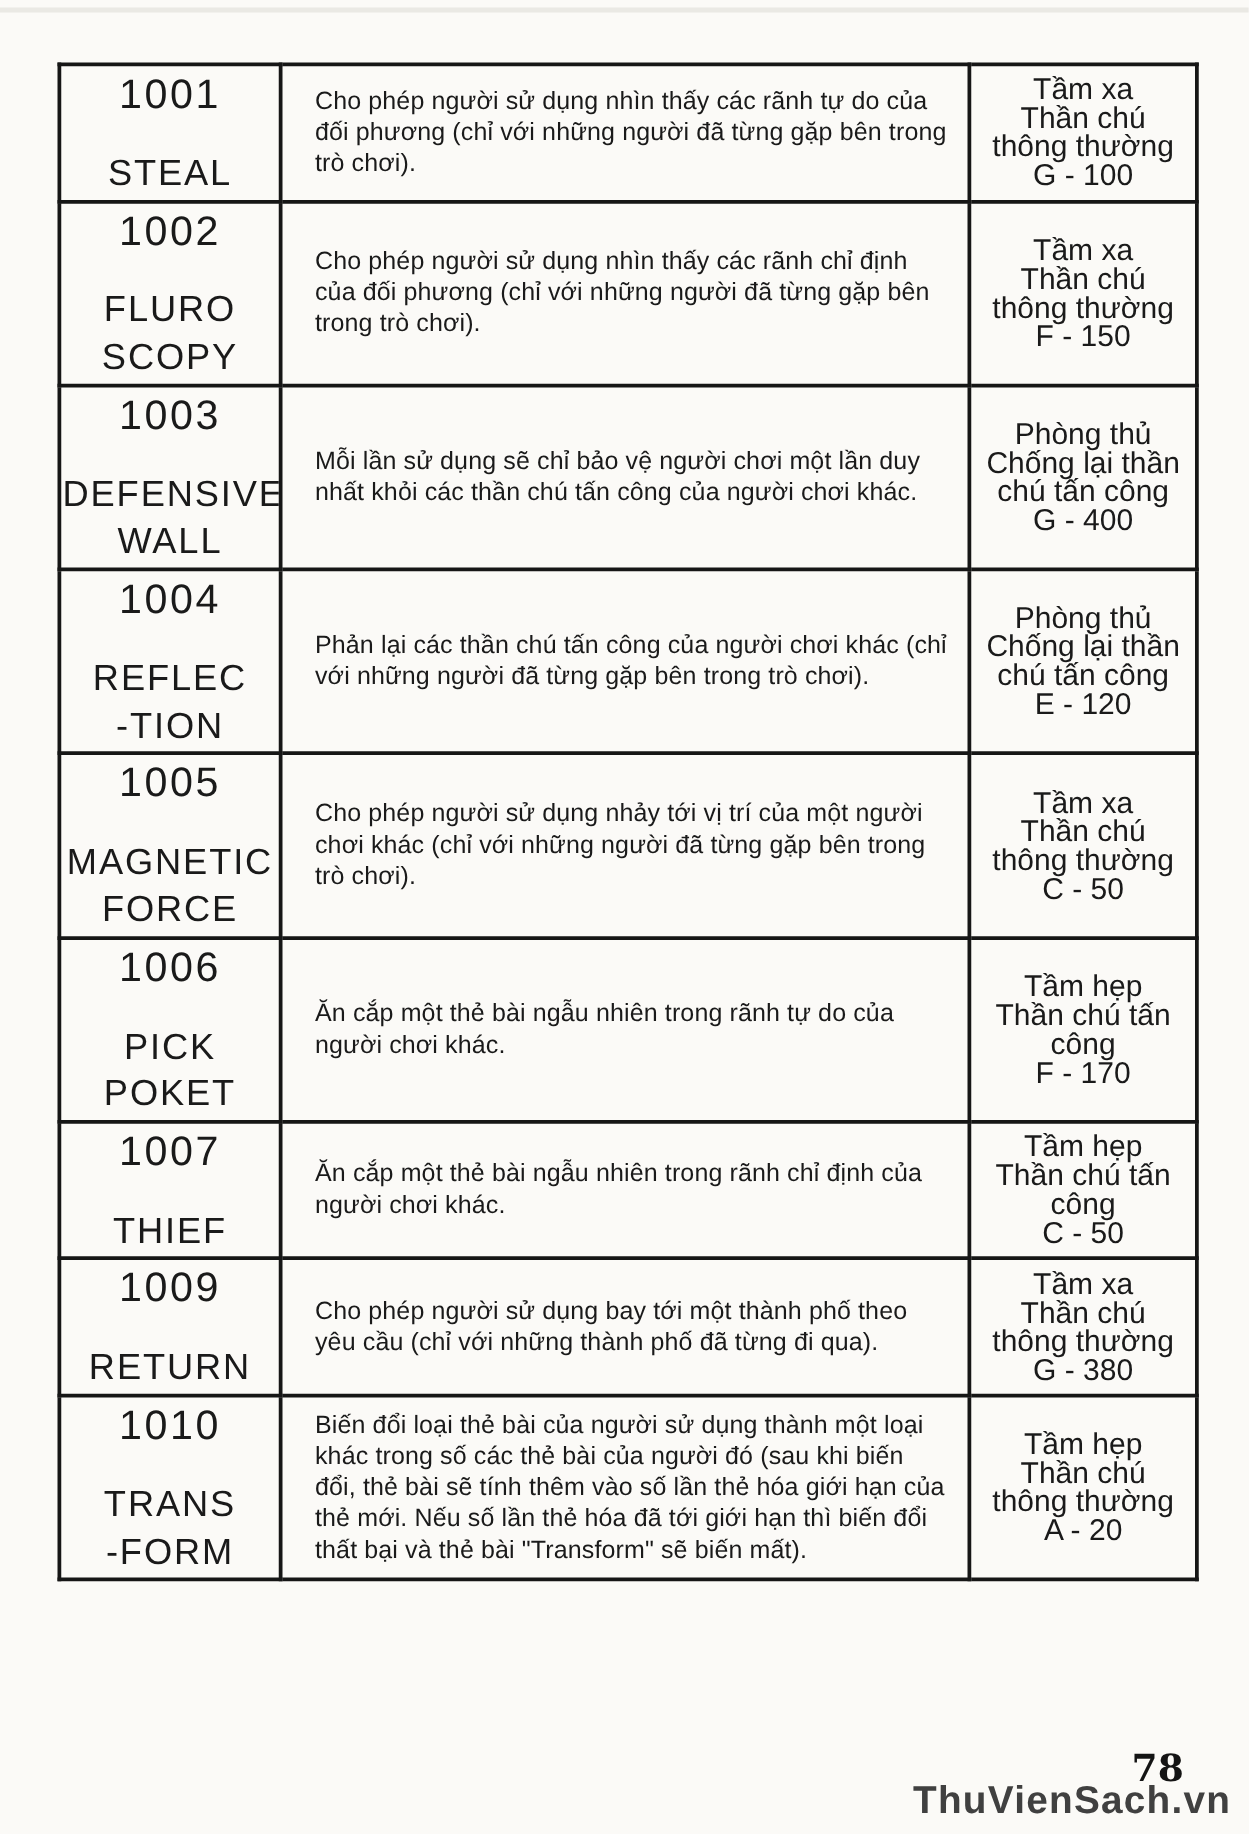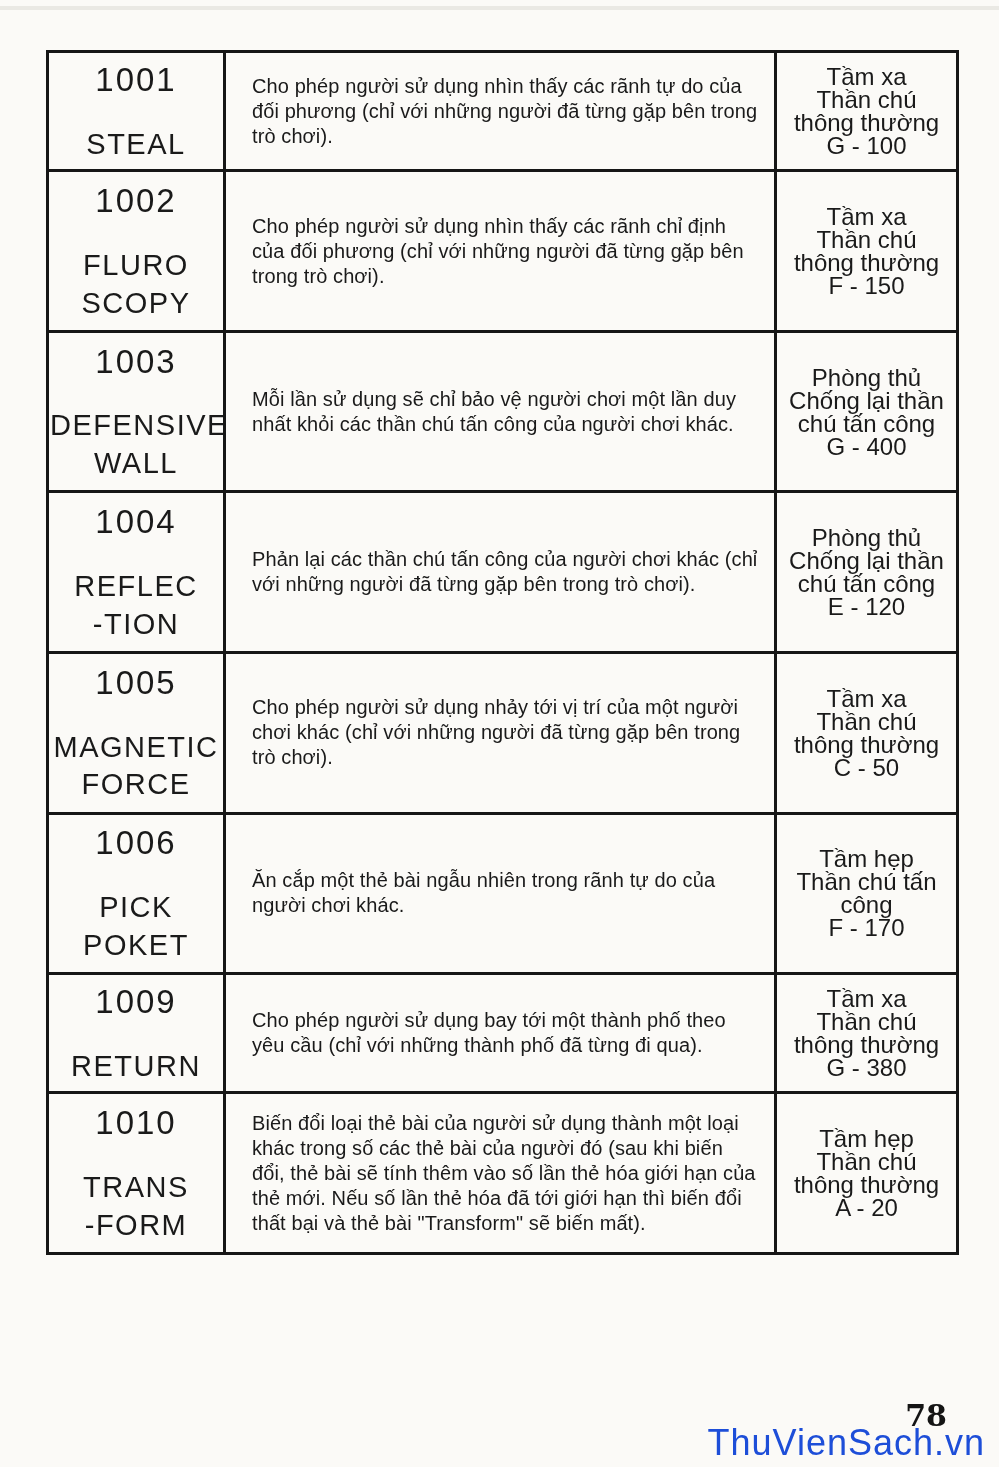--- a/index.html
+++ b/index.html
@@ -81,24 +81,24 @@
     right: 52px;
     font-family: "DejaVu Serif", serif;
     font-weight: bold;
     font-size: 30px;
     color: #141414;
   }
   .watermark {
     position: absolute;
     top: 1422px;
     right: 14px;
-    font-size: 36px;
+    font-size: 31px;
     letter-spacing: 1px;
-    color: #1d4ed8;
-    font-weight: 400;
+    color: #404040;
+    font-weight: 700;
   }
 </style>
 </head>
 <body>
 
 <div class="scan-streak"></div>
 
 <table class="spell-table">
   <colgroup>
     <col class="c-id">
@@ -195,20 +195,34 @@
         <td class="desc-cell">
           <div class="card-description">Ăn cắp một thẻ bài ngẫu nhiên trong rãnh tự do của người chơi khác.</div>
         </td>
         <td class="type-cell">
           <div class="card-range">Tầm hẹp</div>
           <div class="card-spell-type">Thần chú tấn công</div>
           <div class="card-cost">F - 170</div>
         </td>
       </tr>
 
+      <tr>
+        <td class="id-cell">
+          <div class="card-id">1007</div>
+          <div class="card-name">THIEF</div>
+        </td>
+        <td class="desc-cell">
+          <div class="card-description">Ăn cắp một thẻ bài ngẫu nhiên trong rãnh chỉ định của người chơi khác.</div>
+        </td>
+        <td class="type-cell">
+          <div class="card-range">Tầm hẹp</div>
+          <div class="card-spell-type">Thần chú tấn công</div>
+          <div class="card-cost">C - 50</div>
+        </td>
+      </tr>
 
 
       <tr>
         <td class="id-cell">
           <div class="card-id">1009</div>
           <div class="card-name">RETURN</div>
         </td>
         <td class="desc-cell">
           <div class="card-description">Cho phép người sử dụng bay tới một thành phố theo yêu cầu (chỉ với những thành phố đã từng đi qua).</div>
         </td>

